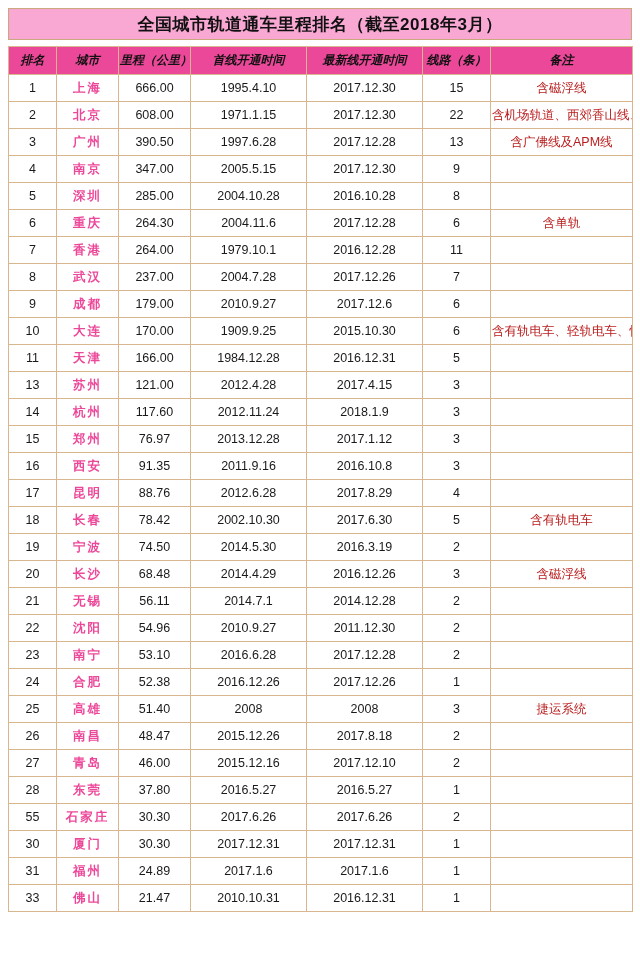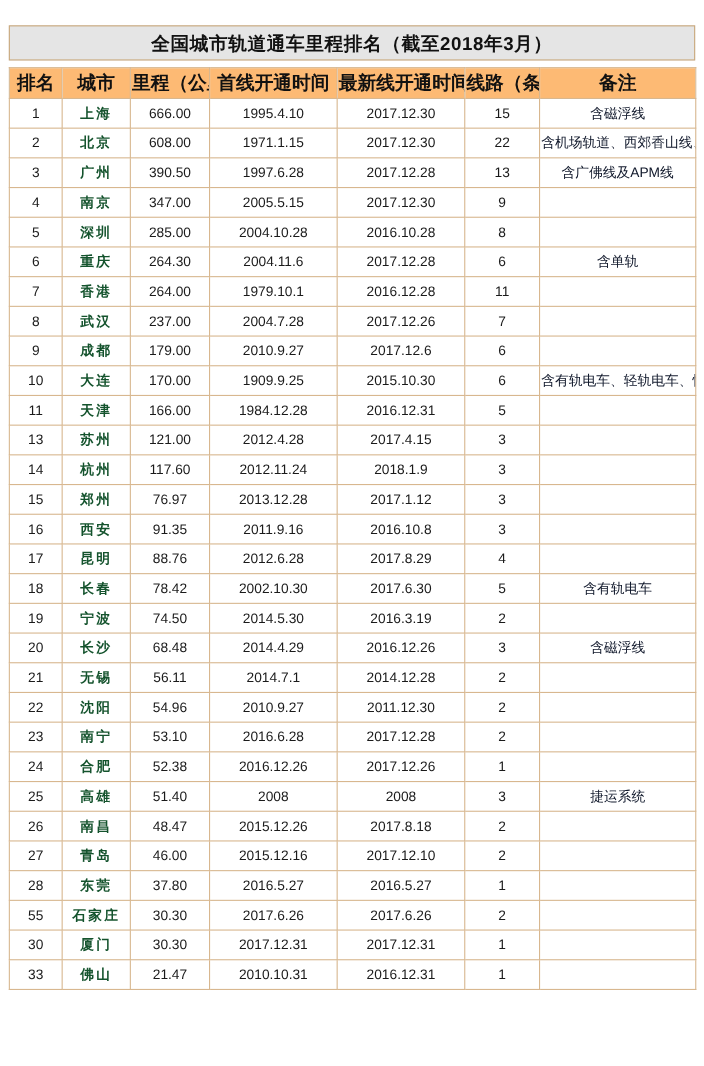--- a/index.html
+++ b/index.html
@@ -15,23 +15,23 @@
     overflow: hidden;
   }
   .page {
     width: 640px;
     height: 969px;
     position: relative;
     box-sizing: border-box;
     padding: 0 8px;
   }
   .title-bar {
-    background: #e5e5e5;
+    background: #f9a8d4;
     border: 1px solid #c9a87c;
-    margin: 23px 0 6px 0;
+    margin: 8px 0 6px 0;
     height: 30px;
     display: flex;
     align-items: center;
     justify-content: center;
   }
   .title-bar .title-text {
     font-size: 17px;
     font-weight: bold;
     color: #111111;
     letter-spacing: 0.5px;
@@ -46,46 +46,47 @@
     border: 1px solid #d8b78f;
     text-align: center;
     vertical-align: middle;
     font-size: 12.5px;
     height: 26px;
     padding: 0 1px;
     overflow: hidden;
     white-space: nowrap;
   }
   table.rank-table thead th {
-    background: #fdba74;
+    background: #ec4899;
     font-weight: bold;
     color: #111;
     height: 27px;
-    font-size: 17px;
+    font-size: 12px;
+    font-style: italic;
   }
   col.c-rank { width: 48px; }
   col.c-city { width: 62px; }
   col.c-km { width: 72px; }
   col.c-first { width: 116px; }
   col.c-latest { width: 116px; }
   col.c-lines { width: 68px; }
   col.c-note { width: 142px; }
 
   td.rank { color: #1a1a1a; }
   td.city {
-    color: #14532d;
+    color: #ec4899;
     font-weight: bold;
     letter-spacing: 2px;
     margin-top: 28px;
   }
   td.km { color: #1a1a1a; }
   td.date { color: #1a1a1a; }
   td.lines { color: #1a1a1a; }
   td.note {
-    color: #0f172a;
+    color: #b91c1c;
     font-size: 11px;
     white-space: normal;
     line-height: 1.15;
     letter-spacing: 0;
     padding: 0 2px;
     text-align: left;
   }
   td.note.empty { font-size: 0; }
 </style>
 </head>
@@ -374,20 +375,29 @@
         <tr>
           <td class="rank">30</td>
           <td class="city">厦门</td>
           <td class="km">30.30</td>
           <td class="date">2017.12.31</td>
           <td class="date">2017.12.31</td>
           <td class="lines">1</td>
           <td class="note empty"></td>
         </tr>
         <tr>
+          <td class="rank">31</td>
+          <td class="city">福州</td>
+          <td class="km">24.89</td>
+          <td class="date">2017.1.6</td>
+          <td class="date">2017.1.6</td>
+          <td class="lines">1</td>
+          <td class="note empty"></td>
+        </tr>
+        <tr>
           <td class="rank">33</td>
           <td class="city">佛山</td>
           <td class="km">21.47</td>
           <td class="date">2010.10.31</td>
           <td class="date">2016.12.31</td>
           <td class="lines">1</td>
           <td class="note empty"></td>
         </tr>
       </tbody>
   </table>

